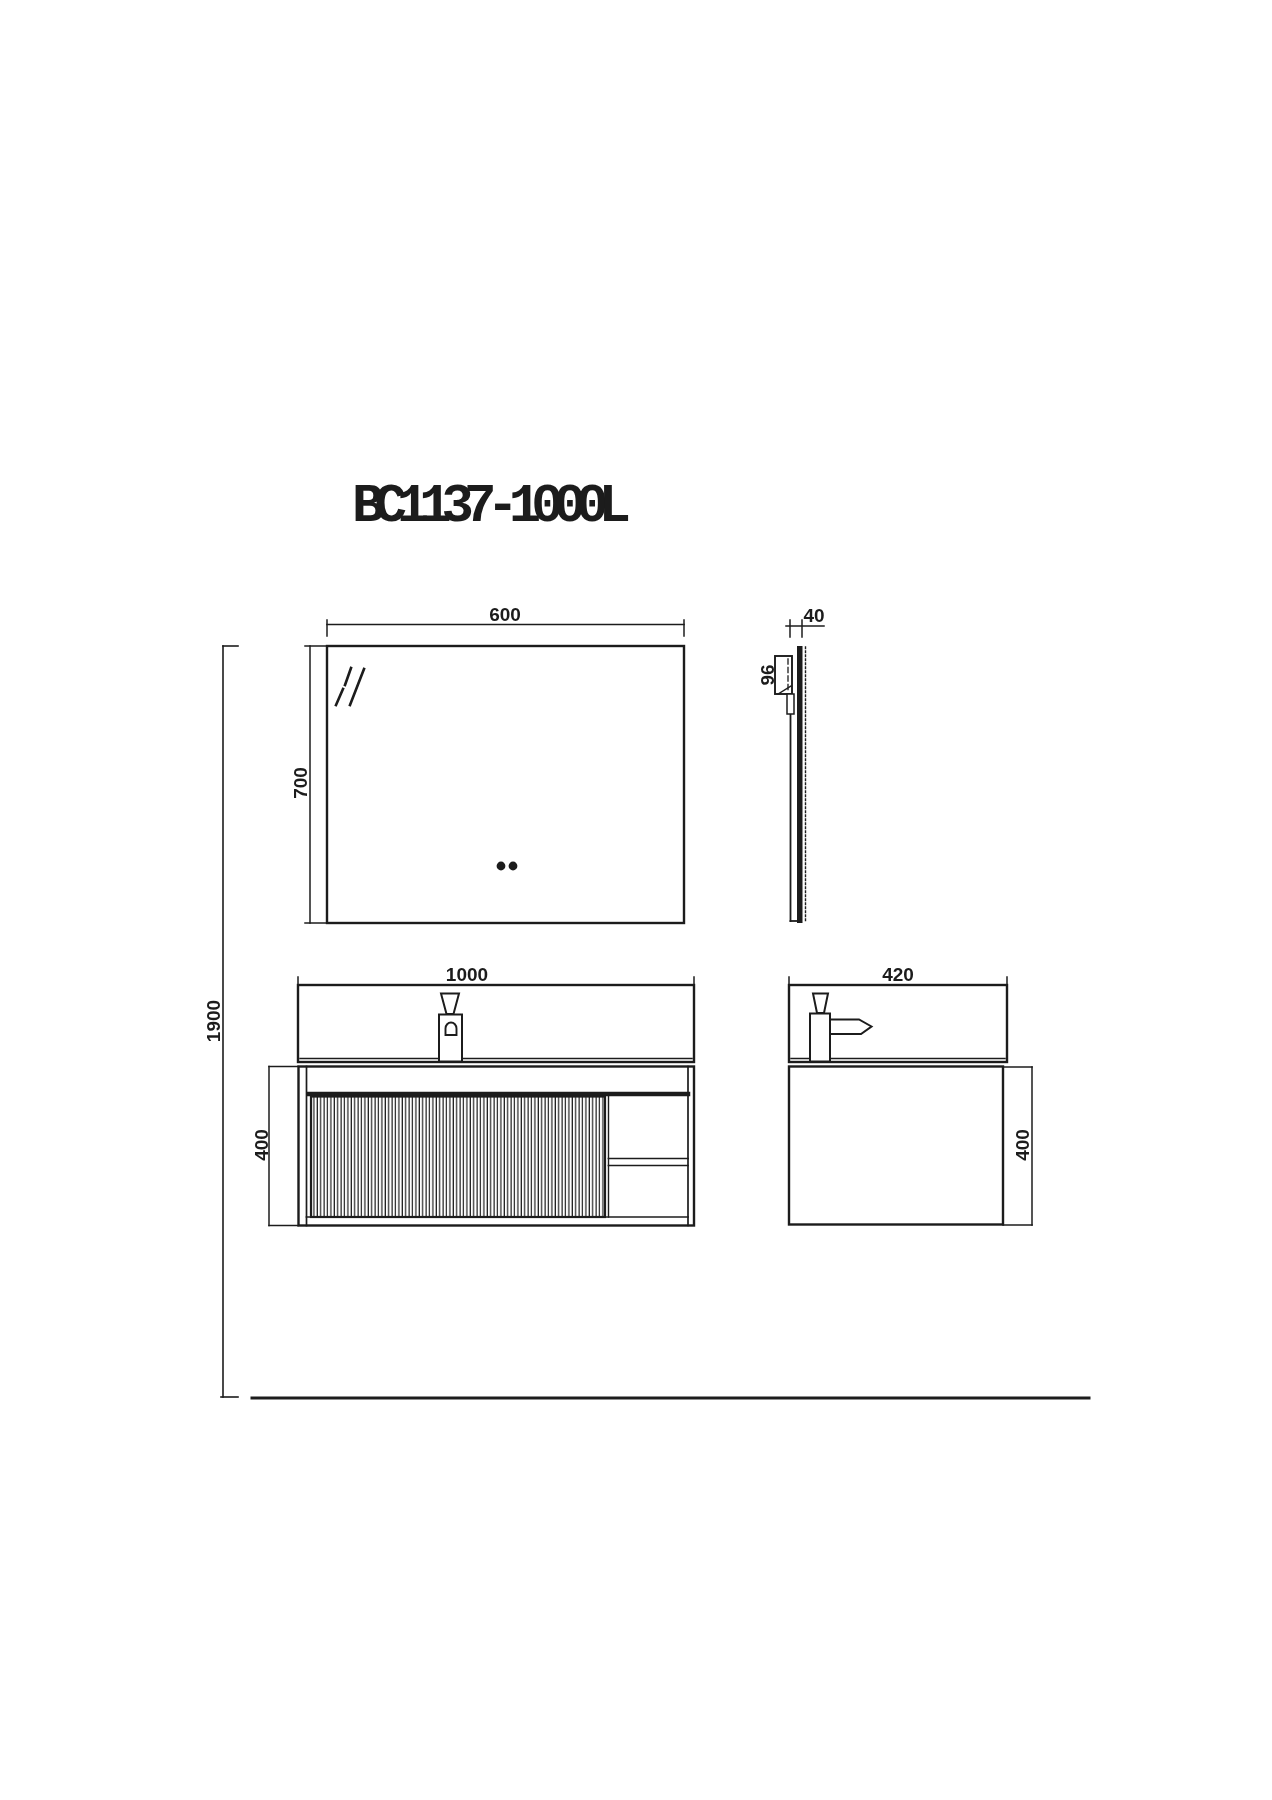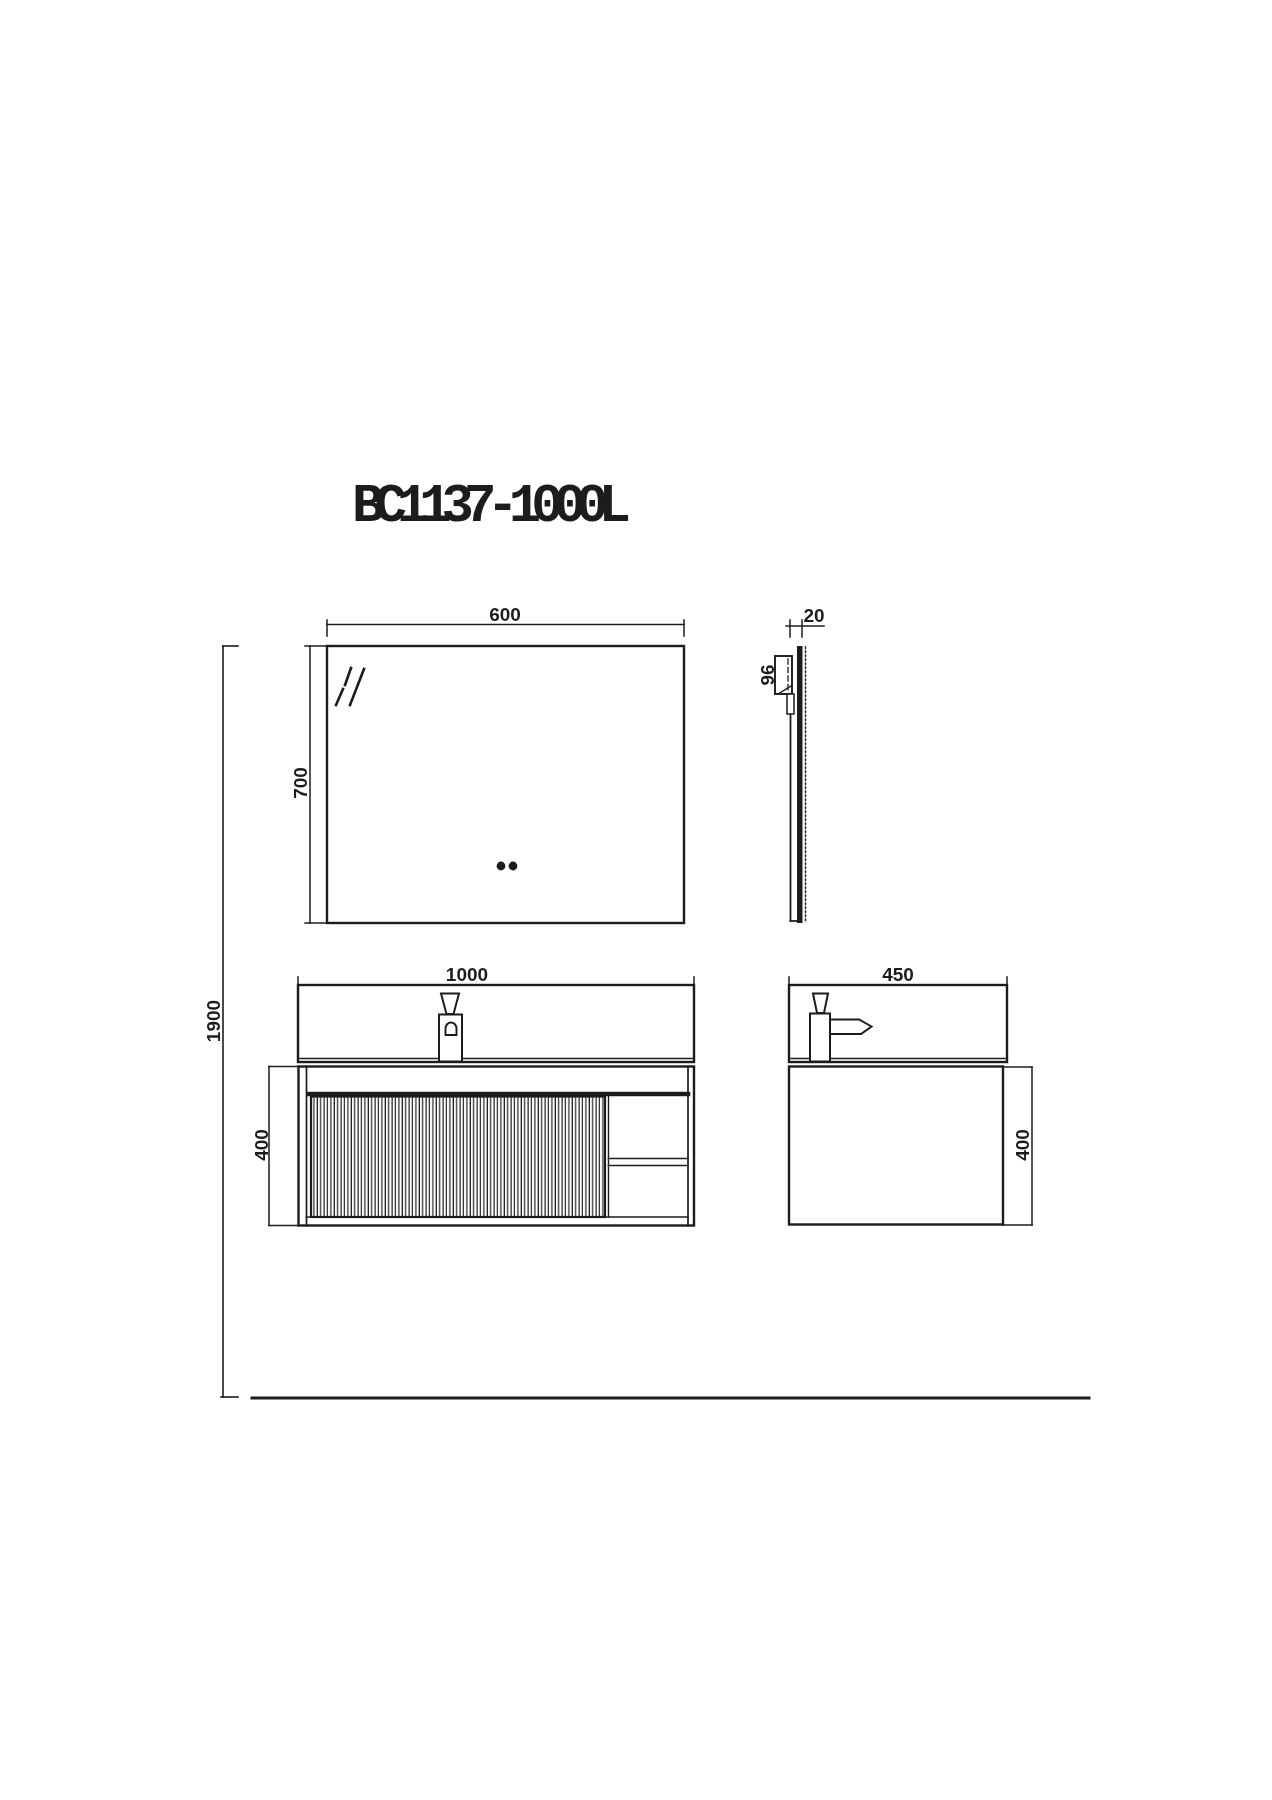--- a/index.html
+++ b/index.html
@@ -146,20 +146,20 @@
       <line x1="1003" y1="1043" x2="1032" y2="1043"></line>
       <line x1="1003" y1="1201" x2="1032" y2="1201"></line>
     </g>
 
     <line x1="252" y1="1374" x2="1089" y2="1374" stroke-width="3"></line>
   </svg>
 
   <span class="dim-label" style="left:505px;top:590px;">600</span>
   <span class="dim-label rot" style="left:300px;top:759px;">700</span>
   <span class="dim-label rot" style="left:213px;top:997px;">1900</span>
-  <span class="dim-label" style="left:814px;top:591px;">20</span>
+  <span class="dim-label" style="left:814px;top:591px;">40</span>
   <span class="dim-label rot" style="left:767px;top:651px;">96</span>
   <span class="dim-label" style="left:467px;top:950px;">1000</span>
-  <span class="dim-label" style="left:898px;top:950px;">450</span>
+  <span class="dim-label" style="left:898px;top:950px;">420</span>
   <span class="dim-label rot" style="left:261px;top:1121px;">400</span>
   <span class="dim-label rot" style="left:1022px;top:1121px;">400</span>
 
 </div>
 
 </body></html>

